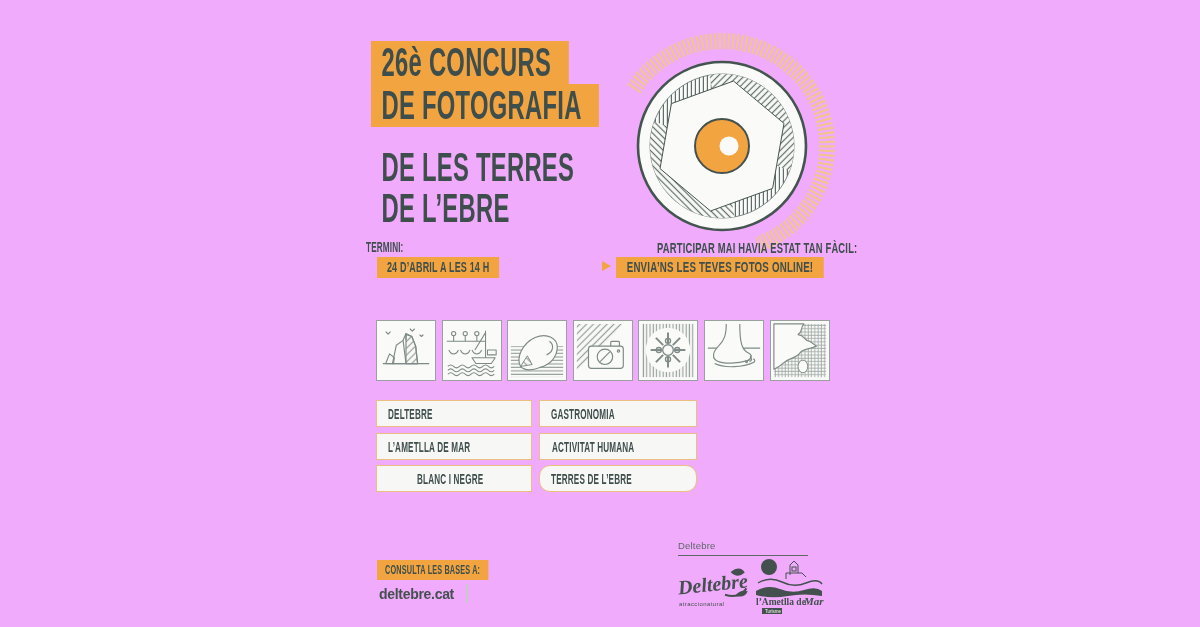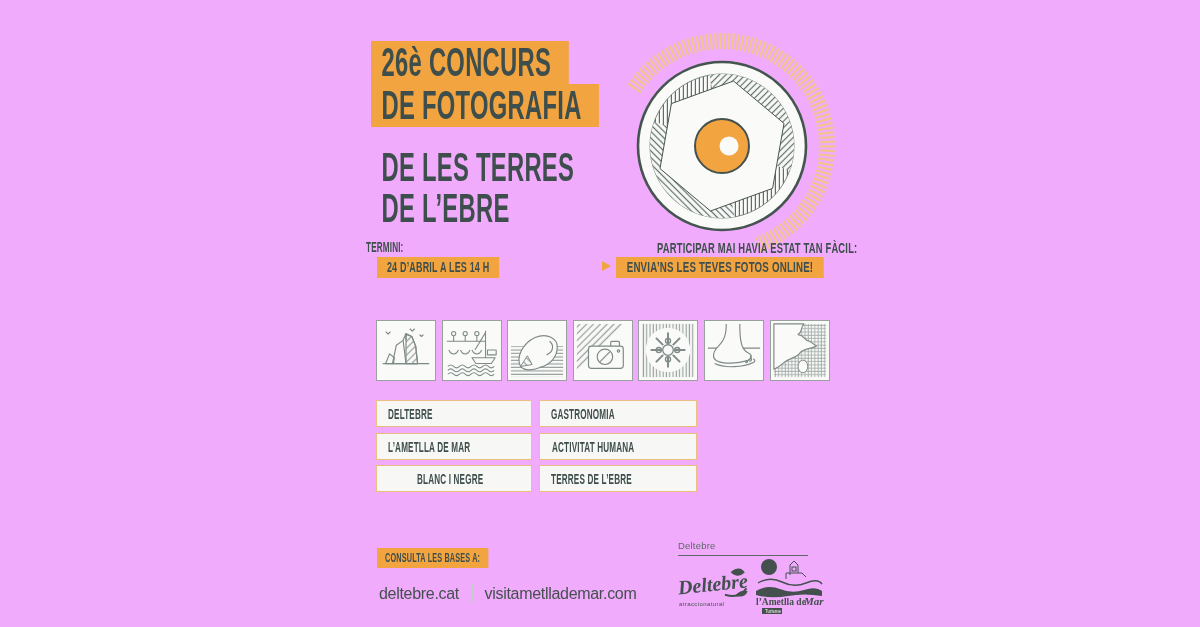--- a/index.html
+++ b/index.html
@@ -23,21 +23,21 @@
   .catbox{border:1.4px solid #ECBE82;background:#F7F7F5;line-height:25px;padding-left:11px;box-sizing:border-box;}
   .catbox .cx{font-size:14px;letter-spacing:.3px;}
   
   .thumbrow{display:flex;gap:5.6px;}
   .thumb{width:60px;height:61px;background:#FAFAF8;border:1.3px solid #98A19E;box-sizing:border-box;}
   .thumb svg{display:block;width:100%;height:100%;}
   
   .tri{width:0;height:0;border-top:5.5px solid transparent;border-bottom:5.5px solid transparent;border-left:9px solid #F2A440;}
   
   .badge-org{background:#F2A440;height:20px;line-height:20px;font-size:12.5px;padding:0 14px;letter-spacing:.3px;}
-  .urls{display:flex;align-items:center;font-weight:normal;font-size:16px;letter-spacing:-.3px;color:#44504E;}
+  .urls{display:flex;align-items:center;font-weight:bold;font-size:14px;letter-spacing:-.3px;color:#44504E;}
   .urldiv{width:1.5px;height:19px;background:#C6CBC9;margin:0 12px;}
   .org-label{font-size:9.5px;color:#5E6866;letter-spacing:.2px;}
   .org-rule{height:1px;background:#5E6866;width:130px;}
 </style>
 </head>
 <body>
 
 <div class="canvas">
 
   <svg width="0" height="0" style="position:absolute" aria-hidden="true">
@@ -216,30 +216,29 @@
       </svg>
     </div>
   </div>
 
   <div class="abs catgrid" style="left:376px;top:400px;">
     <div class="catbox" style="grid-column:1;"><span class="cx s58">DELTEBRE</span></div>
     <div class="catbox" style="grid-column:2;"><span class="cx s58">GASTRONOMIA</span></div>
     <div class="catbox" style="grid-column:1;"><span class="cx s58">L’AMETLLA DE MAR</span></div>
     <div class="catbox" style="grid-column:2;padding-left:12px;"><span class="cx s58">ACTIVITAT HUMANA</span></div>
     <div class="catbox" style="grid-column:1;text-align:right;"><span class="cx s58">BLANC I NEGRE</span></div>
-    <div class="catbox" style="grid-column:2;"><span class="cx s58">TERRES DE L’EBRE</span></div>
-  </div>
-
-  <div class="abs" style="left:377px;top:548px;">
+    <div class="catbox" style="grid-column:2;border-radius:11px;"><span class="cx s58">TERRES DE L’EBRE</span></div>
+  </div>
+
+  <div class="abs" style="left:377px;top:560px;">
     <span class="cx s58 badge-org">CONSULTA LES BASES A:</span>
   </div>
   <div class="abs urls" style="left:379px;top:584px;">
     <span>deltebre.cat</span>
     <span class="urldiv"></span>
-    <span>visitametllademar.com</span>
   </div>
 
   <div class="abs org-label" style="left:678px;top:540px;">Deltebre</div>
   <div class="abs org-rule" style="left:678px;top:555px;"></div>
 
   <svg class="abs" style="left:674px;top:564px;" width="76" height="48" viewBox="0 0 76 48">
     <g transform="rotate(-6 38 22)">
       <text x="4" y="27" font-family="Liberation Serif, serif" font-style="italic" font-weight="bold" font-size="20" fill="#44504E">Deltebre</text>
       <path d="M58 10 q10 -6 14 2 q-8 6 -14 -2" fill="#44504E"></path>
       <path d="M50 32 q14 6 22 -4" fill="none" stroke="#44504E" stroke-width="2"></path>

